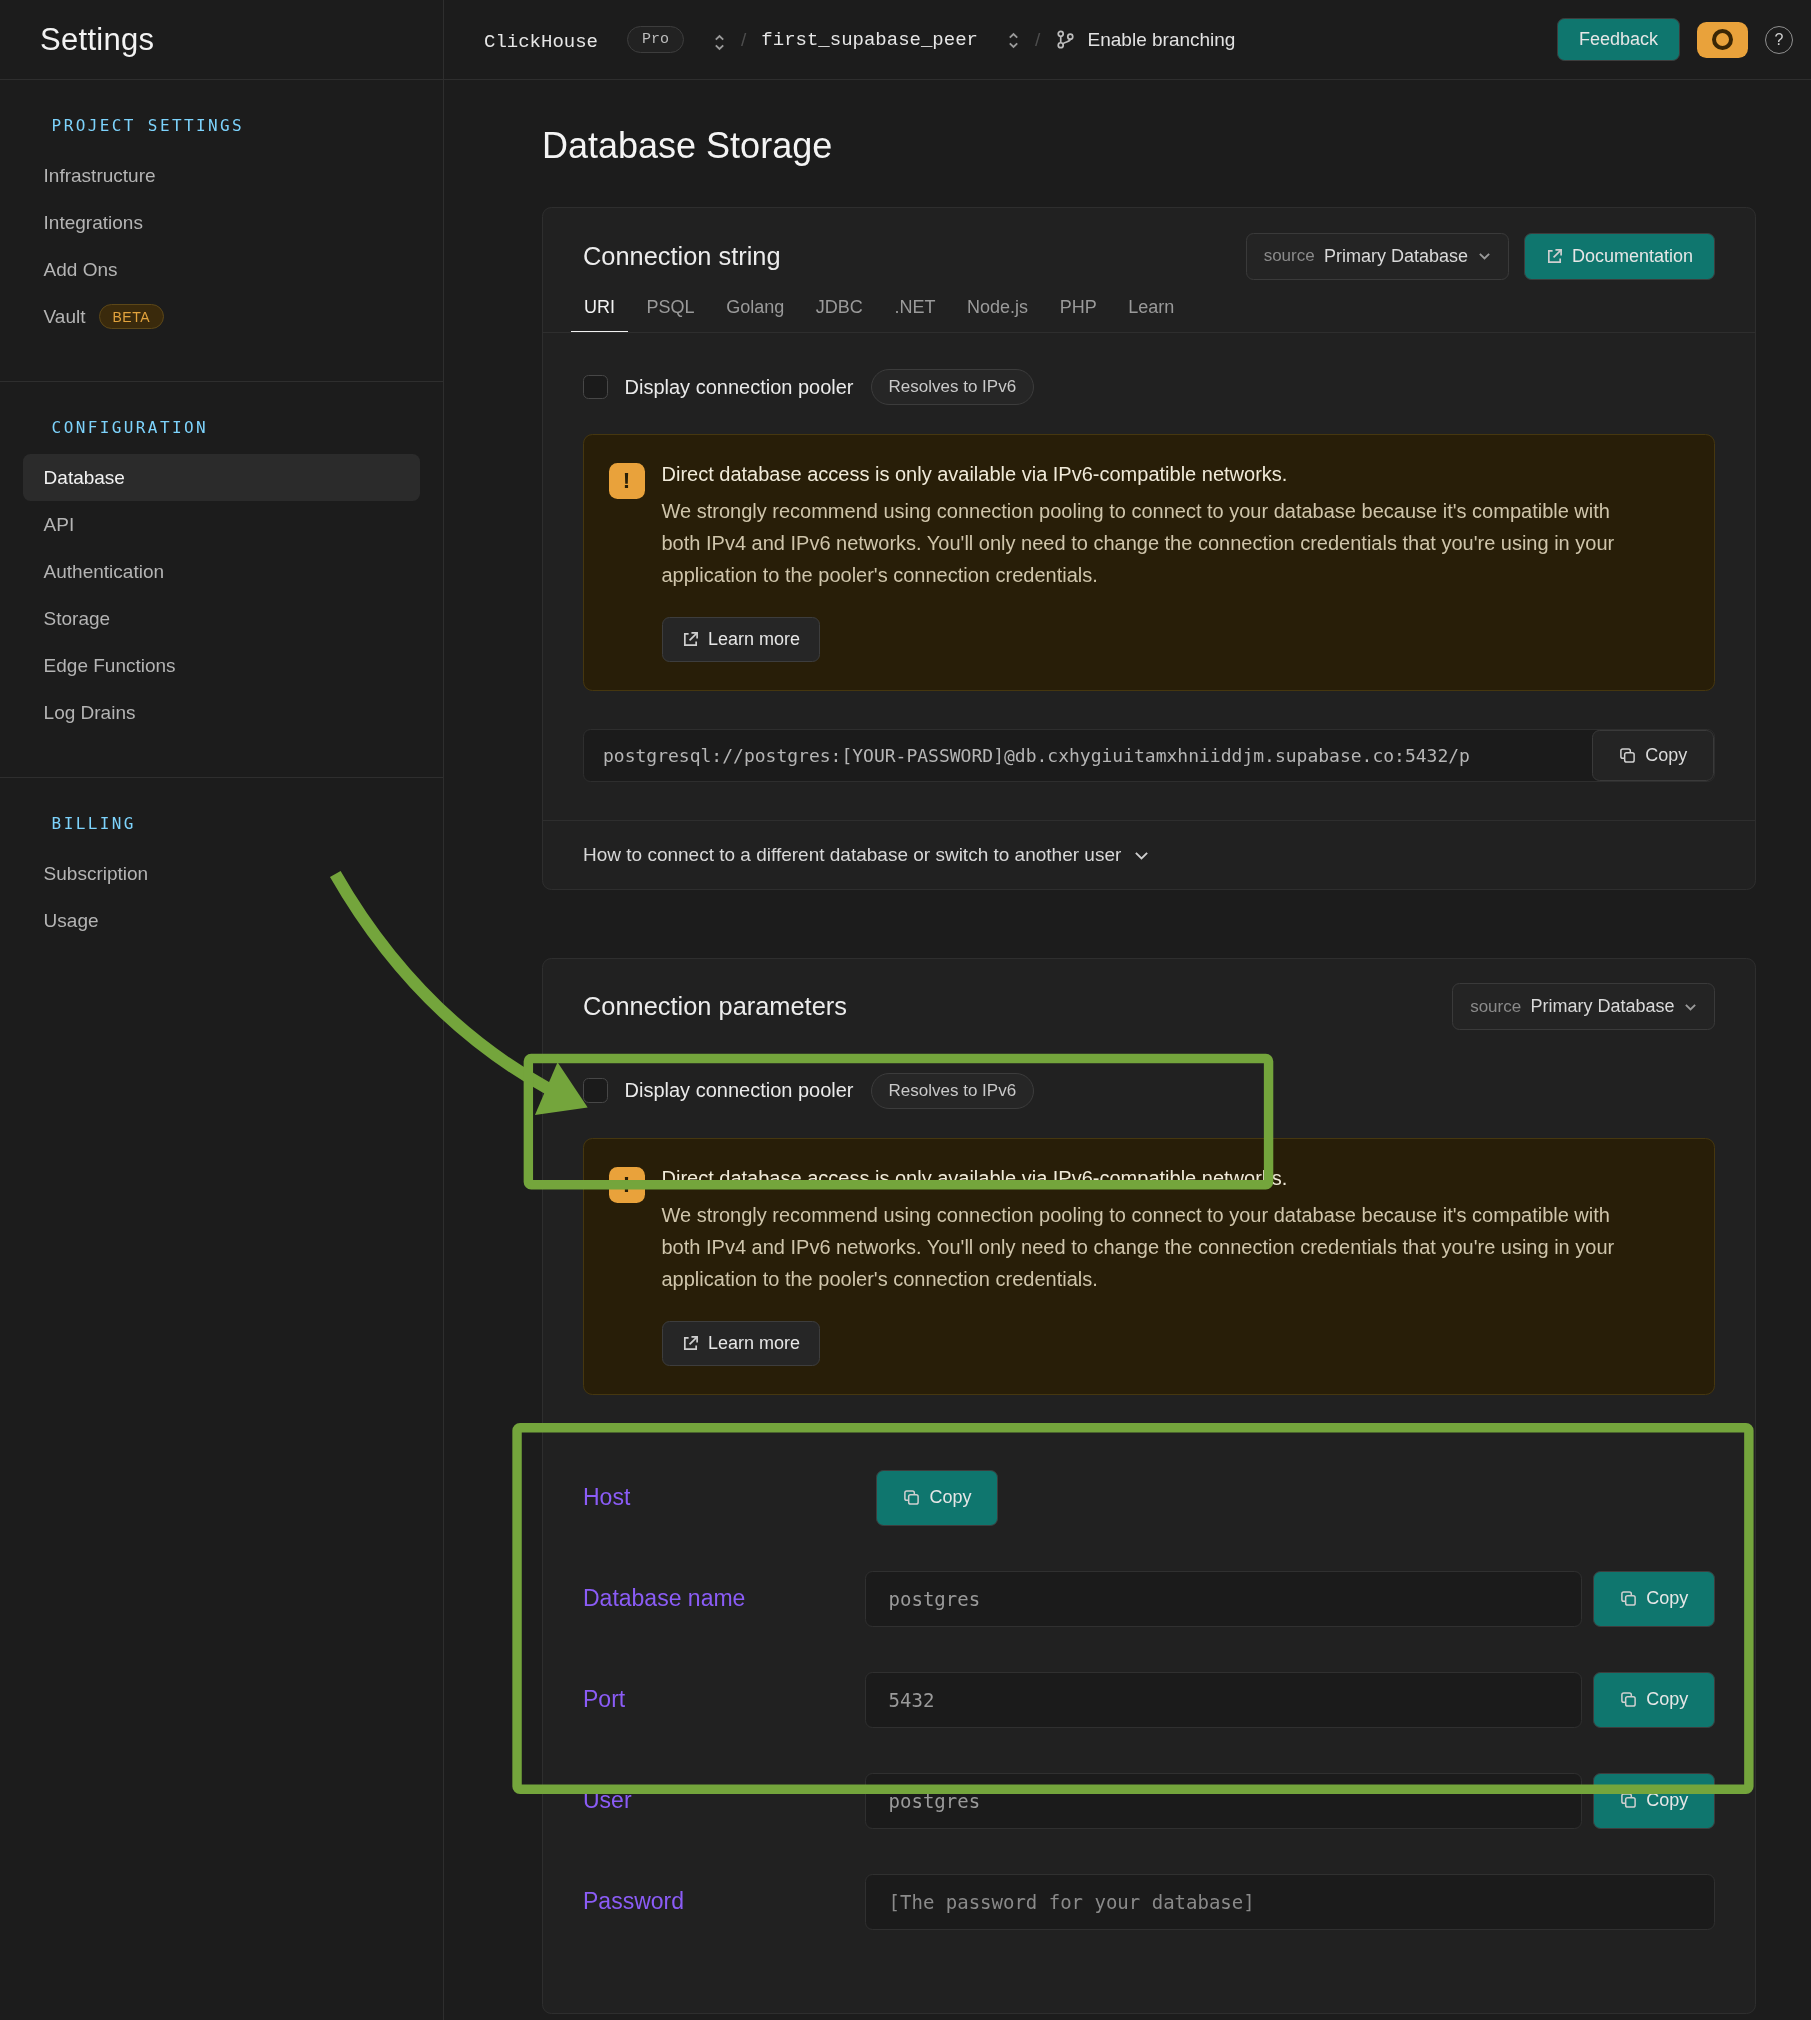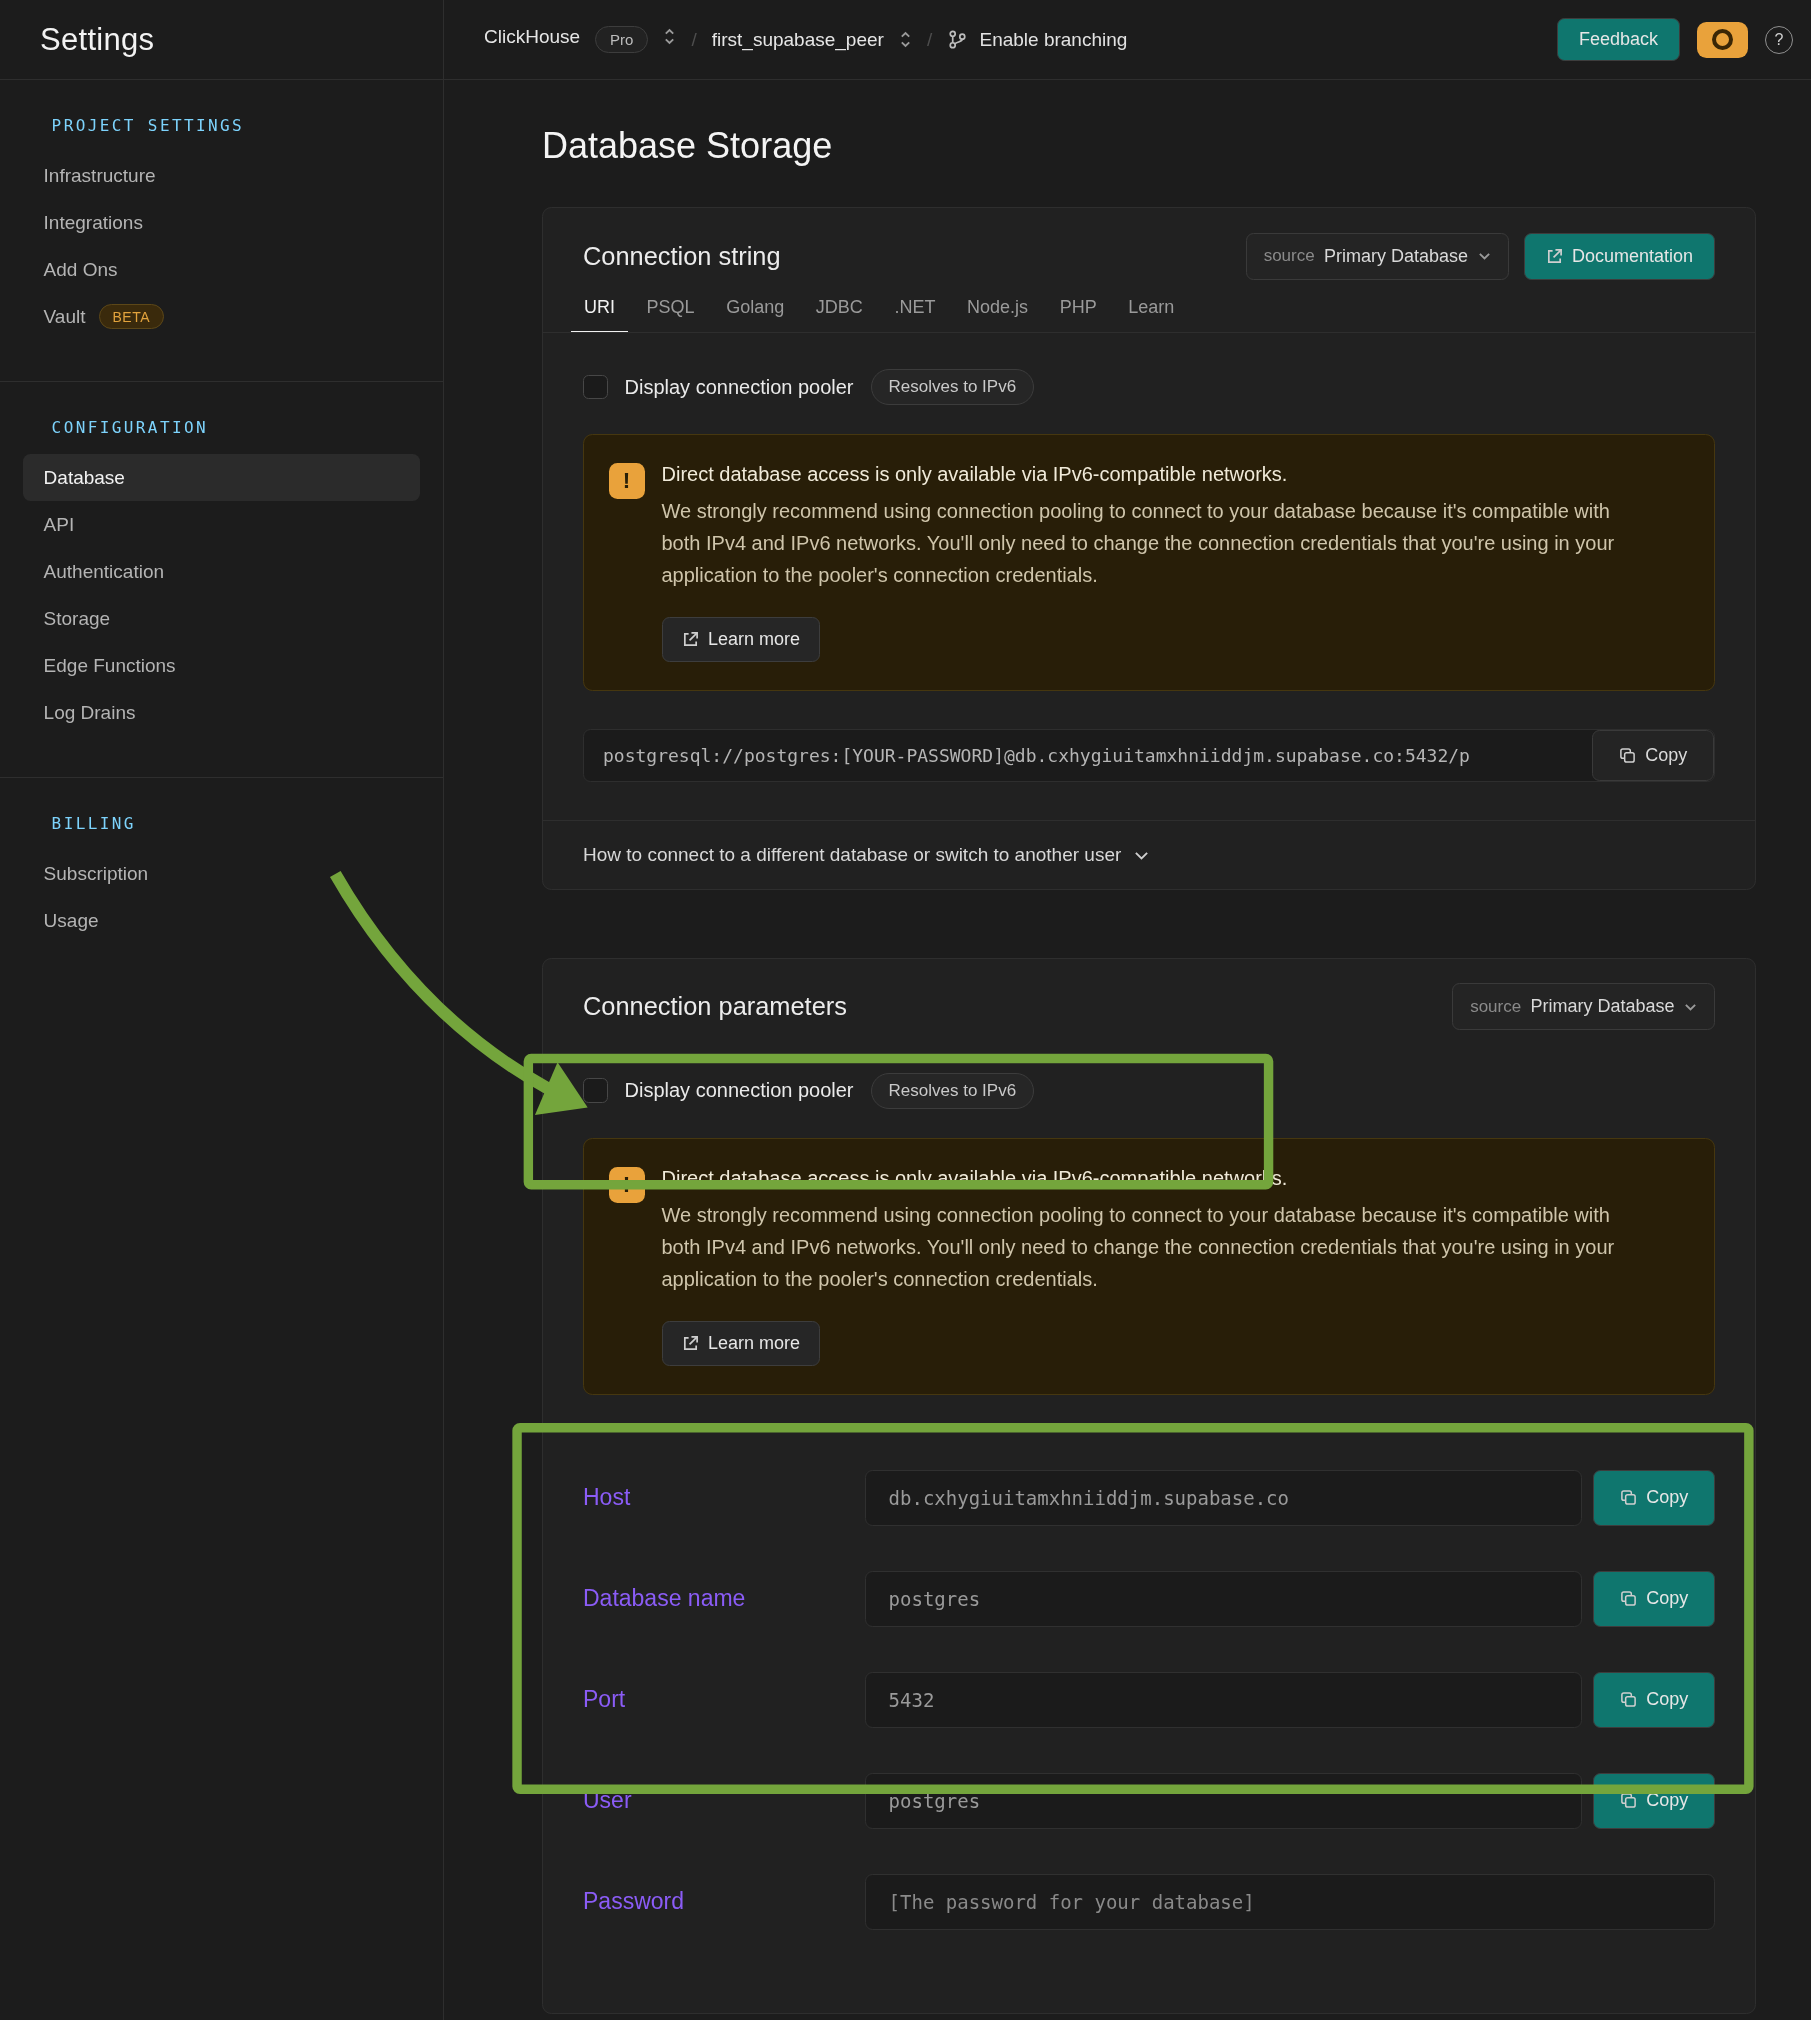--- a/index.html
+++ b/index.html
@@ -14,21 +14,21 @@
   .side-section { padding:36px 22.6px 41px 22.6px; }
   .side-section + .side-section { border-top:0.9px solid #2e2e2e; }
   .side-label { font-family:"DejaVu Sans Mono", monospace; font-size:16px; letter-spacing:2.4px; color:#7dd3fc; padding:0 29px 17px 29px; }
   .side-item { display:flex; align-items:center; gap:13px; height:47px; padding:0 21px; border-radius:7.5px; font-size:19px; color:#b4b4b4; cursor:pointer; }
   .side-item.active { background:#2b2b2b; color:#f2f2f2; }
   .beta-badge { font-size:14px; color:#e2a33d; background:#3a2a0c; border:0.9px solid #5c4718; border-radius:13px; padding:3.8px 13px; letter-spacing:0.5px; }
 
   
   .main-col { flex:1; display:flex; flex-direction:column; min-width:0; }
   .topbar { height:80px; display:flex; align-items:center; gap:15px; padding:0 19px 0 40px; border-bottom:0.9px solid #2e2e2e; }
-  .crumb-org, .crumb-project { display:flex; align-items:flex-start; gap:15px; font-size:19px; color:#e6e6e6; cursor:pointer; }
+  .crumb-org, .crumb-project { display:flex; align-items:flex-end; gap:29px; font-size:19px; color:#e6e6e6; cursor:pointer;font-family:Liberation Mono, monospace; }
   .plan-badge { font-size:15px; color:#bdbdbd; border:0.9px solid #3d3d3d; border-radius:14px; padding:3.8px 14px; background:#222; }
   .crumb-sep { color:#4d4d4d; font-size:19px; }
   .branching { display:flex; align-items:center; gap:11.3px; font-size:19px; color:#e2e2e2; cursor:pointer; }
   .topbar-right { margin-left:auto; display:flex; align-items:center; gap:17px; }
   .btn { display:inline-flex; align-items:center; justify-content:center; gap:9.4px; background:#0f766e; border:0.9px solid #3d3d3d; color:#e6e6e6; border-radius:7.5px; cursor:pointer; font-family:inherit; }
   .feedback-btn { height:43px; padding:0 21px; font-size:18px; }
   .avatar { width:51px; height:36px; border-radius:9.4px; background:#e9a23b; display:flex; align-items:center; justify-content:center; cursor:pointer; }
   .avatar-dot { width:21px; height:21px; border-radius:50%; border:4.7px solid #3a2605; }
   .help-icon { width:28px; height:28px; min-width:28px; border:1.9px solid #8f8f8f; border-radius:50%; display:flex; align-items:center; justify-content:center; font-size:16px; color:#cfcfcf; cursor:pointer; }
 
@@ -311,23 +311,20 @@
                 </span>
                 <span>Learn more</span>
               </button>
             </div>
           </div>
 
           <div class="fields">
 
             <div class="field-row">
               <div class="field-label">Host</div>
-              <div class="field-input">
-                  <span>db.cxhygiuitamxhniiddjm.supabase.co</span>
-                </div>
               <button class="btn copy-btn">
                 <span class="icon">
                     <svg width="17" height="17" viewBox="0 0 18 18" fill="none" stroke="#cfcfcf" stroke-width="1.6">
                       <rect x="6" y="6" width="10" height="10" rx="2"></rect>
                       <path d="M12 6 V4 a2 2 0 0 0 -2 -2 H4 a2 2 0 0 0 -2 2 v6 a2 2 0 0 0 2 2 h2"></path>
                     </svg>
                   </span>
                 <span>Copy</span>
               </button>
             </div>

